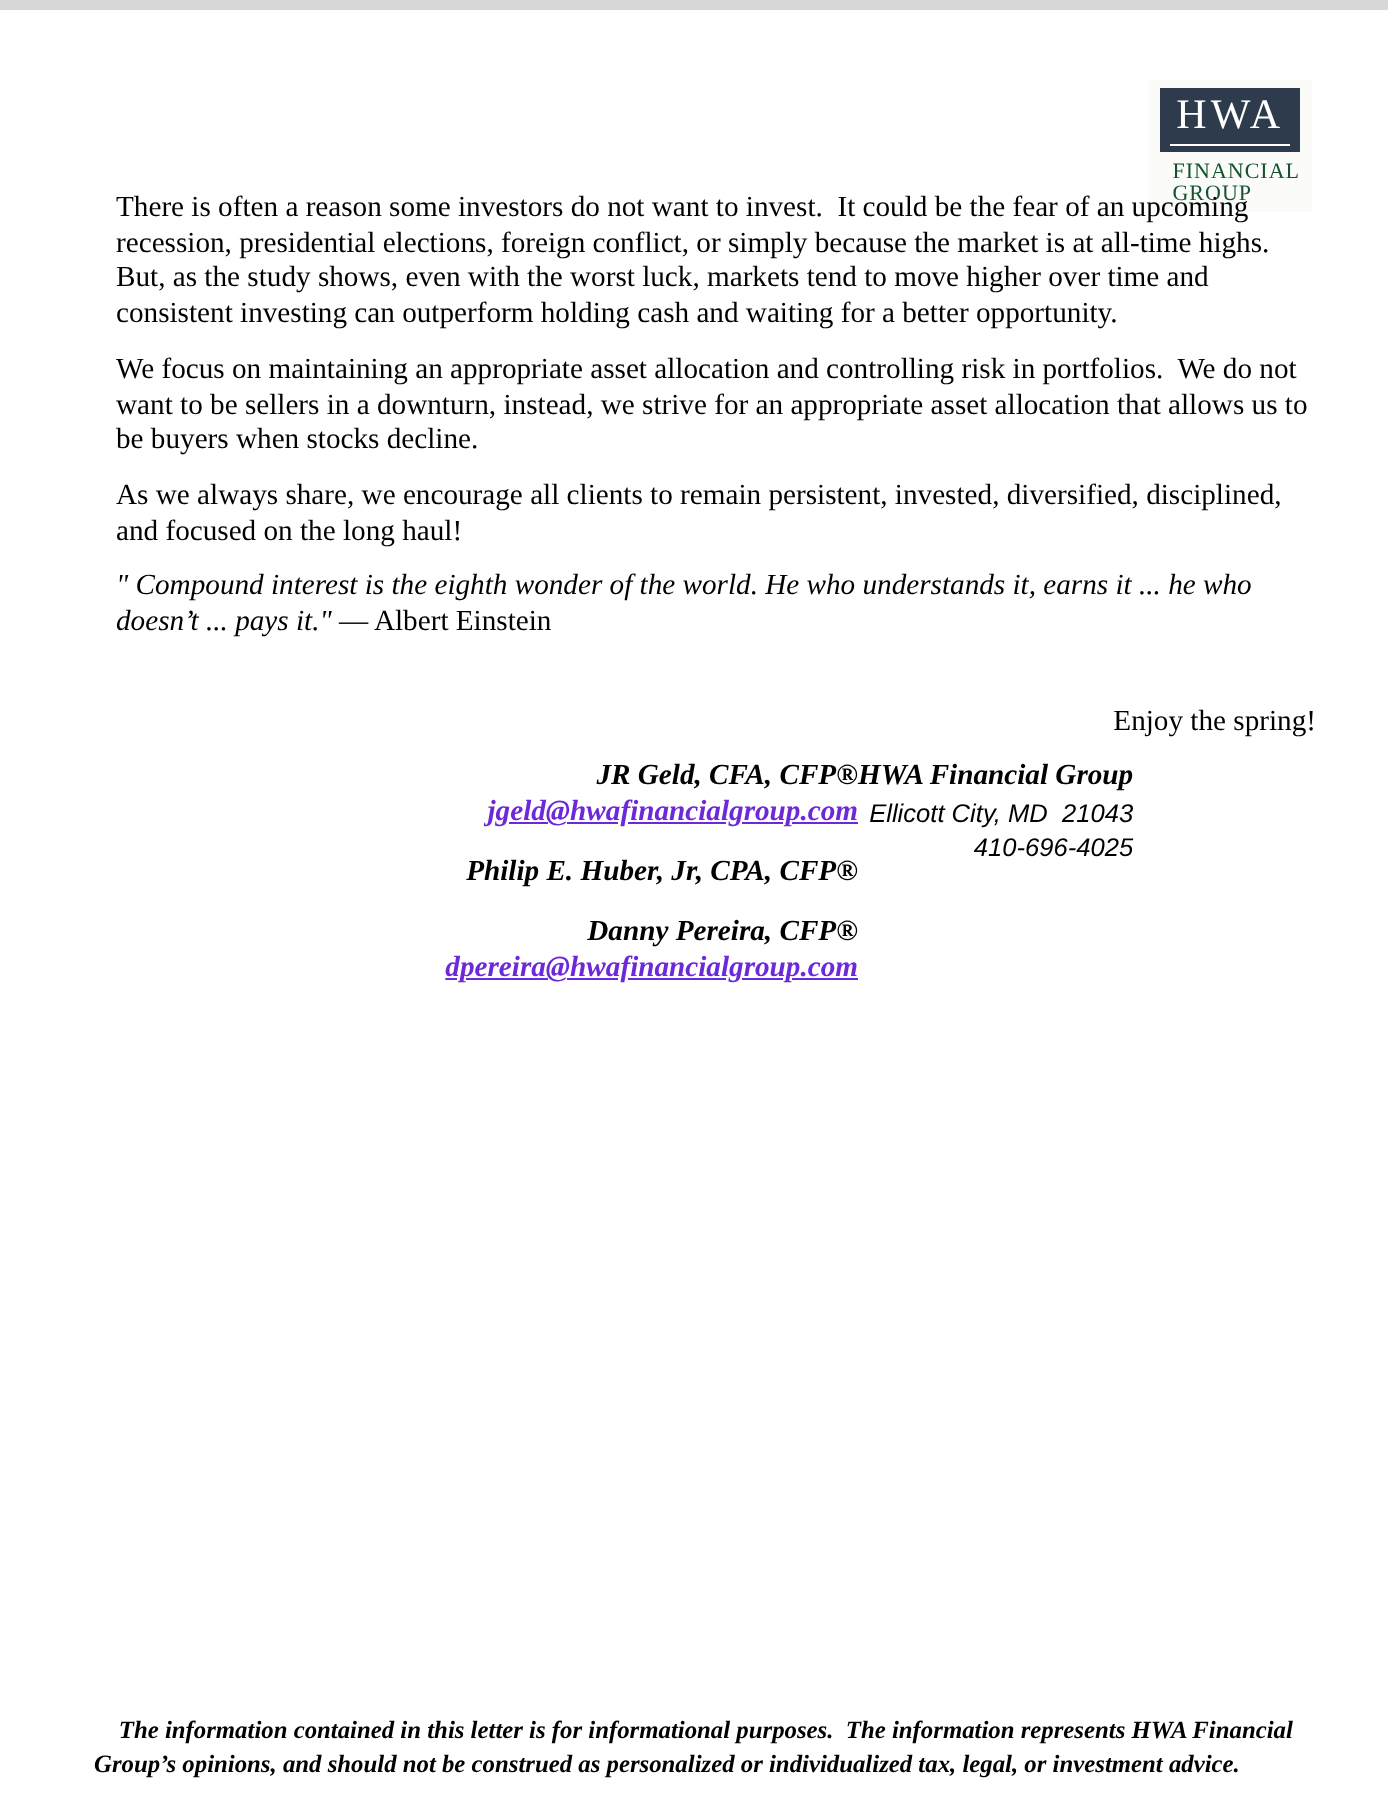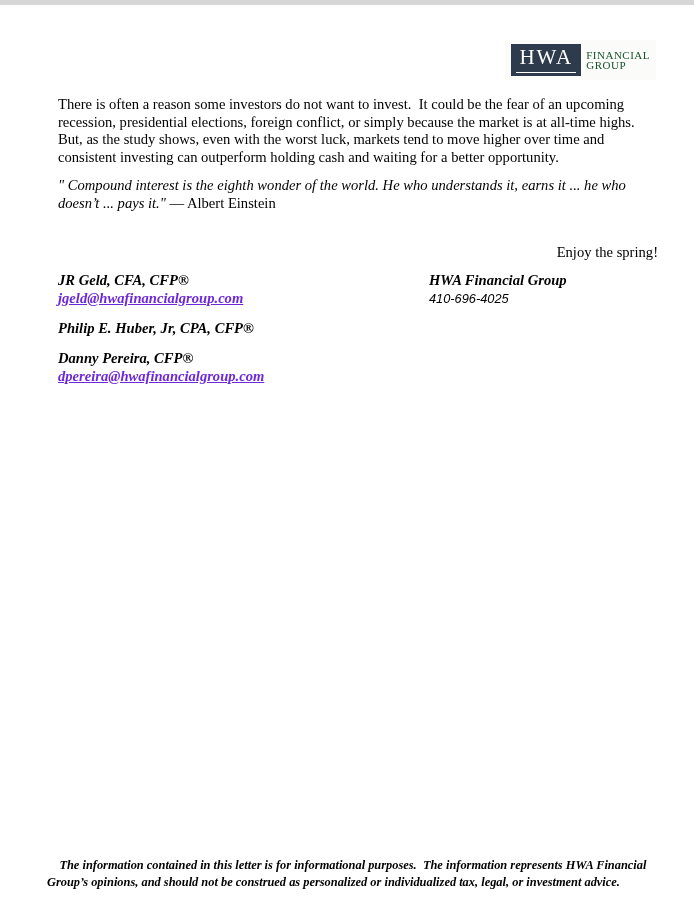--- a/index.html
+++ b/index.html
@@ -12,22 +12,22 @@
     color:#000000;
     overflow:hidden;
   }
   .top-bar {
     position:absolute; top:0; left:0; right:0;
     height:5px; background:#d7d7d7;
   }
   
   .logo {
     position:absolute; top:40px; right:38px;
-    display:flex; align-items:center; gap:5px;
-    background:#fbfbf9; padding:4px 6px;
+    display:flex; align-items:flex-end; gap:5px;
+    background:#fbfbf9; padding:4px 6px;flex-direction:column;
   }
   .logo-mark {
     position:relative;
     background:#2d3b4c; color:#ffffff;
     font-size:21px; letter-spacing:2px;
     padding:2px 8px 7px 8px;
     line-height:1.1;
   }
   .logo-mark::after {
     content:""; position:absolute; left:5px; right:5px; bottom:3px;
@@ -42,21 +42,21 @@
   main { position:absolute; top:96px; left:58px; width:600px; }
   .body-para, .quote, .closing {
     font-size:14.6px; line-height:17.7px;
     white-space:pre-wrap;
     margin-bottom:10px;
   }
   .quote em { font-style:italic; }
   .quote .attribution { font-style:normal; }
   .closing { margin-top:32px; margin-bottom:9px;text-align:right; }
   
-  .sig-columns { display:flex; }
+  .sig-columns { display:flex;text-align:right; }
   .sig-left { width:371px; }
   .sig-block { margin-bottom:12px; }
   .sig-name {
     font-weight:bold; font-style:italic;
     font-size:14.6px; line-height:18px;
   }
   .sig-email {
     font-style:italic; font-size:14.6px; line-height:18px;
   }
   .sig-email a {
@@ -94,20 +94,22 @@
       </div>
       <div class="logo-name">
         <span>FINANCIAL</span>
         <span>GROUP</span>
       </div>
     </div>
   </header>
 
   <main>
     <p class="body-para">There is often a reason some investors do not want to invest.  It could be the fear of an upcoming recession, presidential elections, foreign conflict, or simply because the market is at all-time highs.  But, as the study shows, even with the worst luck, markets tend to move higher over time and consistent investing can outperform holding cash and waiting for a better opportunity.</p>
+    <p class="body-para">We focus on maintaining an appropriate asset allocation and controlling risk in portfolios.  We do not want to be sellers in a downturn, instead, we strive for an appropriate asset allocation that allows us to be buyers when stocks decline.</p>
+    <p class="body-para">As we always share, we encourage all clients to remain persistent, invested, diversified, disciplined, and focused on the long haul!</p>
 
     <p class="quote"><em>" Compound interest is the eighth wonder of the world. He who understands it, earns it ... he who doesn’t ... pays it."</em><span class="attribution"> — Albert Einstein</span></p>
 
     <p class="closing">Enjoy the spring!</p>
 
     <div class="sig-columns">
       <div class="sig-left">
 
         <div class="sig-block">
           <div class="sig-name">JR Geld, CFA, CFP®</div>
@@ -120,20 +122,21 @@
 
         <div class="sig-block">
           <div class="sig-name">Danny Pereira, CFP®</div>
           <div class="sig-email"><a>dpereira@hwafinancialgroup.com</a></div>
         </div>
 
       </div>
 
       <div class="company">
         <div class="company-name">HWA Financial Group</div>
+        <div class="company-line">Ellicott City, MD  21043</div>
         <div class="company-line">410-696-4025</div>
       </div>
     </div>
   </main>
 
   <div class="footer">
     <span>The information contained in this letter is for informational purposes.  The information represents HWA Financial Group’s opinions, and should not be construed as personalized or individualized tax, legal, or investment advice.</span>
   </div>
 
 </div>

